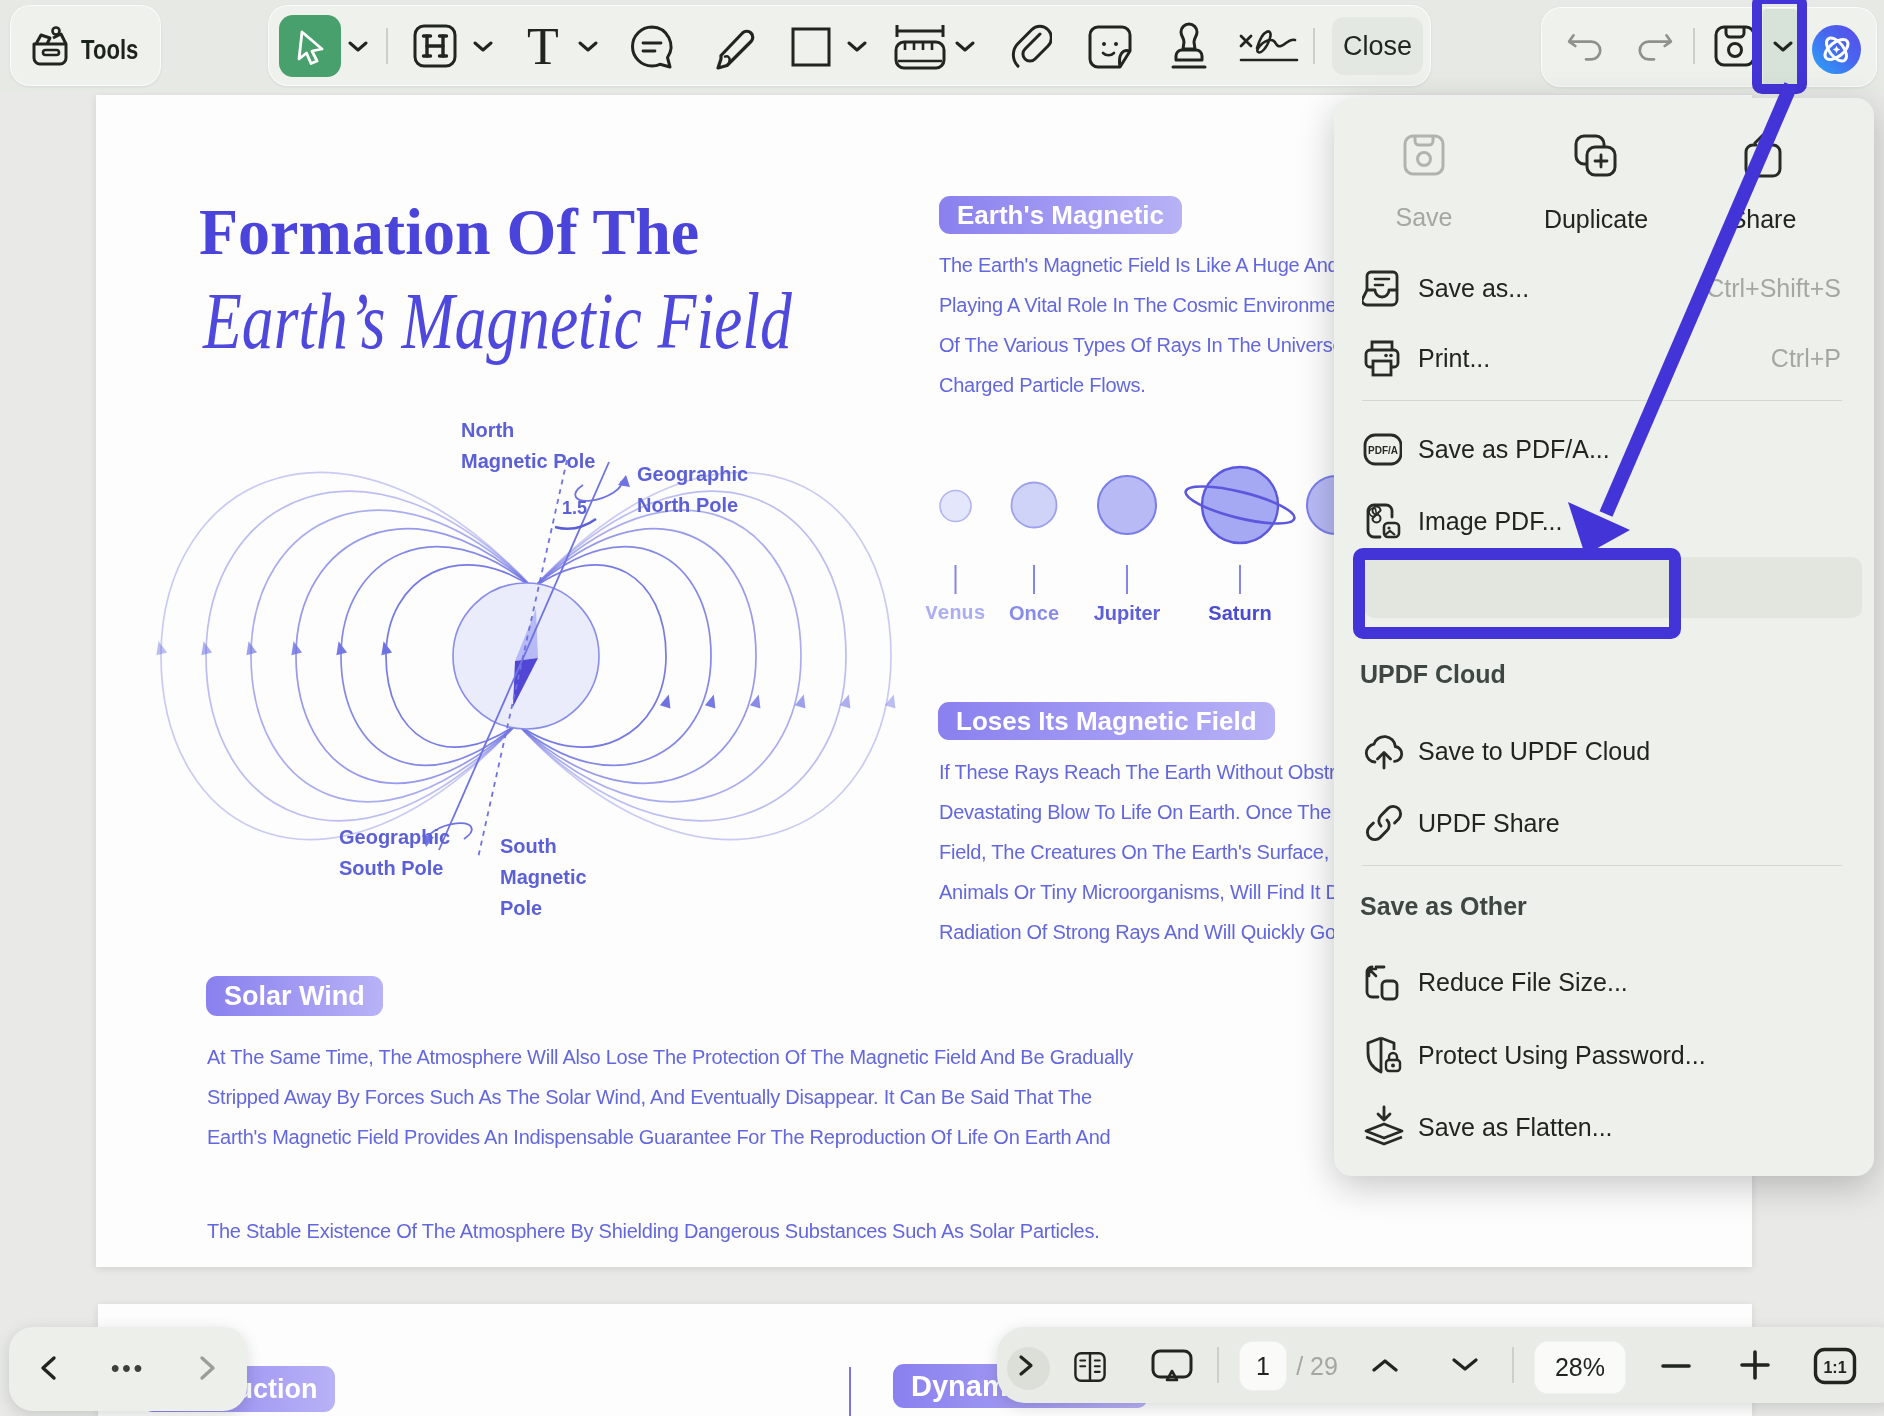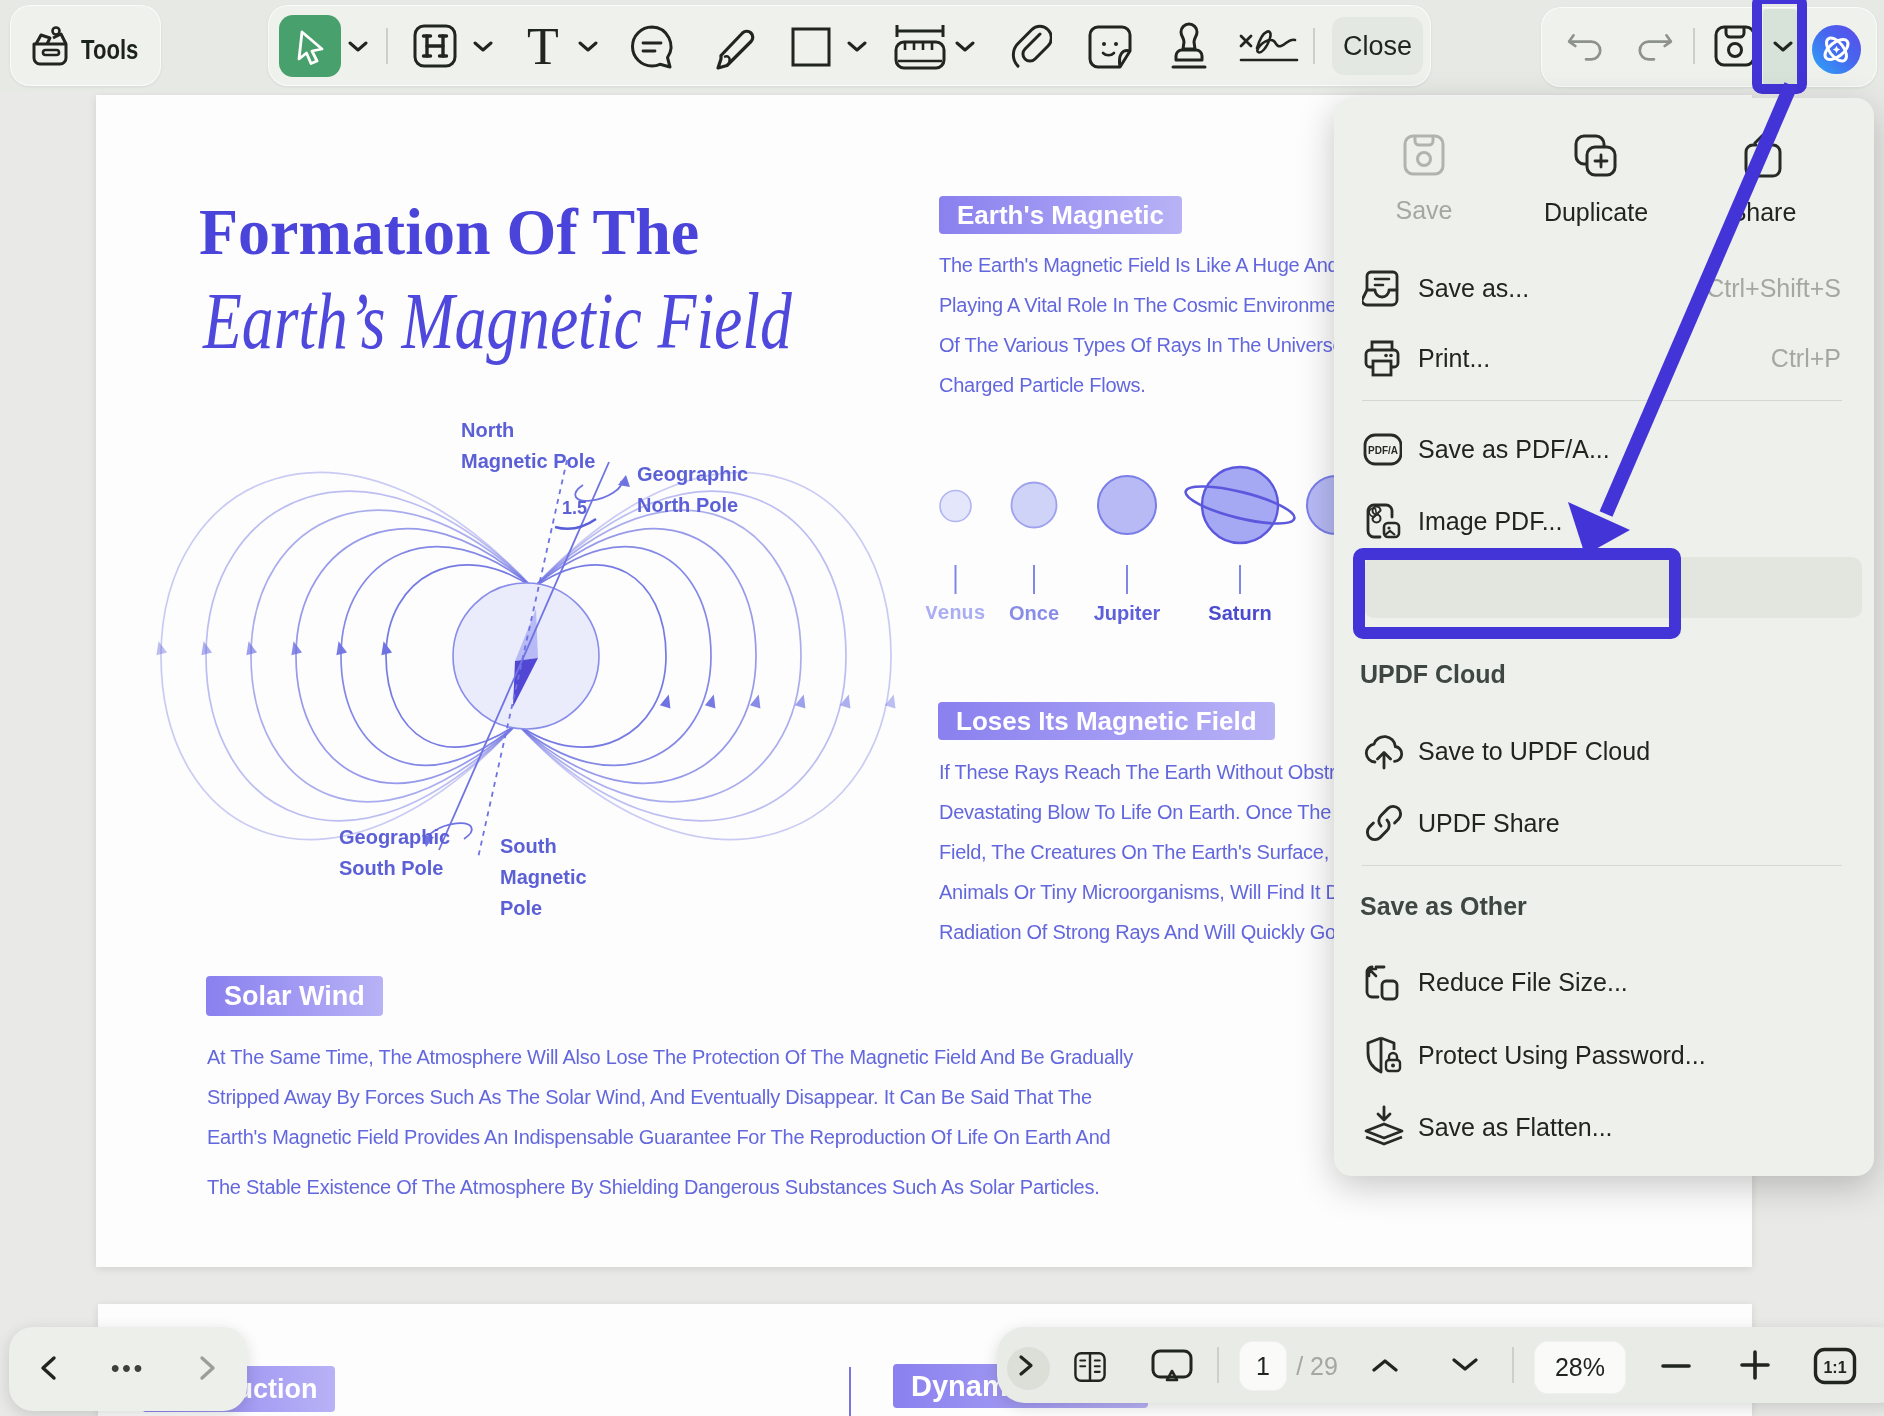--- a/index.html
+++ b/index.html
@@ -14,33 +14,33 @@
 .vsep{position:absolute;top:28px;width:2px;height:36px;background:#cbd0c9;}
 #closebtn{position:absolute;left:1332px;top:17px;width:91px;height:58px;background:#e4e8e2;border-radius:12px;display:flex;align-items:center;justify-content:center;font-size:27px;color:#20261f;}
 #savechevfill{position:absolute;left:1763px;top:9px;width:34px;height:76px;background:#d7e2d8;border-radius:4px;}
 #savechevbox{position:absolute;left:1752px;top:-6px;width:55px;height:100px;border:10px solid #4334d8;border-radius:10px;box-sizing:border-box;}
 #ailogo{position:absolute;left:1812px;top:25px;width:49px;height:49px;}
 
 #page1{position:absolute;left:96px;top:95px;width:1656px;height:1172px;background:#fdfdfd;box-shadow:0 2px 8px rgba(0,0,0,0.10);overflow:hidden;}
 #page2{position:absolute;left:98px;top:1304px;width:1654px;height:112px;background:#fdfdfd;box-shadow:0 2px 8px rgba(0,0,0,0.10);overflow:hidden;}
 #title1{position:absolute;left:103px;top:104px;font-family:"Liberation Serif",serif;font-weight:bold;font-size:66px;color:#4a44da;line-height:1;transform:scaleX(0.97);transform-origin:left top;}
 #title2{position:absolute;left:107px;top:186px;font-family:"Liberation Serif",serif;font-style:italic;font-size:80px;color:#4f48dd;line-height:1;transform:scaleX(0.795);transform-origin:left top;}
-.badge{position:absolute;background:linear-gradient(90deg,#8a80ef,#b8b2f6);color:#fff;font-weight:bold;border-radius:4px;display:flex;align-items:center;padding:0 18px;}
+.badge{position:absolute;background:linear-gradient(90deg,#8a80ef,#b8b2f6);color:#fff;font-weight:bold;border-radius:11px;display:flex;align-items:center;padding:0 18px;}
 .bodyline{position:absolute;white-space:nowrap;color:#6367de;font-size:20px;letter-spacing:-0.25px;}
 .plabel{position:absolute;font-size:20px;text-align:center;transform:translateX(-50%);}
 
 #menu{position:absolute;left:1334px;top:98px;width:540px;height:1078px;background:#eef0ec;border-radius:18px;box-shadow:0 10px 36px rgba(0,0,0,0.22);}
 .mitem{position:absolute;left:0;width:100%;height:64px;}
 .mico{position:absolute;left:28px;top:50%;transform:translateY(-50%);}
 .mtext{position:absolute;left:84px;top:50%;transform:translateY(-50%);font-size:25px;color:#20261f;}
 .mshort{position:absolute;right:33px;top:50%;transform:translateY(-50%);font-size:25px;color:#a4a8a1;}
 .mdivider{position:absolute;left:28px;width:480px;height:1px;background:#d4d8d1;}
 .mheader{position:absolute;left:26px;font-size:25px;font-weight:bold;color:#3e4741;}
 .topcol{position:absolute;top:35px;width:120px;text-align:center;}
-.topcol .lbl{margin-top:19px;font-size:25px;color:#20261f;}
+.topcol .lbl{margin-top:26px;font-size:25px;color:#20261f;}
 .topcol svg{margin:0 auto;}
 #hlrow{position:absolute;left:30px;top:459px;width:498px;height:61px;background:#e3e6df;border-radius:10px;}
 #bluebox{position:absolute;left:19px;top:450px;width:328px;height:91px;border:12px solid #4334d8;border-radius:10px;box-sizing:border-box;}
 
 #navpill{position:absolute;left:9px;top:1327px;width:238px;height:84px;background:#edefeb;border-radius:24px;box-shadow:0 4px 16px rgba(0,0,0,0.14);}
 #bottombar{position:absolute;left:997px;top:1327px;width:909px;height:76px;background:#e8ebe6;border-radius:28px;box-shadow:0 4px 16px rgba(0,0,0,0.14);}
 .wbox{position:absolute;background:#fafbf9;border-radius:14px;display:flex;align-items:center;justify-content:center;font-size:25px;color:#20261f;box-shadow:inset 0 0 0 1px rgba(0,0,0,0.04);}
 .icon{position:absolute;}
 </style>
 </head>
@@ -116,21 +116,21 @@
     <div class="badge" style="left:842px;top:607px;height:38px;font-size:26px;">Loses Its Magnetic Field</div>
     <div class="bodyline" style="left:843px;top:666px;">If These Rays Reach The Earth Without Obstruction</div>
     <div class="bodyline" style="left:843px;top:706px;">Devastating Blow To Life On Earth. Once The Earth</div>
     <div class="bodyline" style="left:843px;top:746px;">Field, The Creatures On The Earth's Surface, Whether</div>
     <div class="bodyline" style="left:843px;top:786px;">Animals Or Tiny Microorganisms, Will Find It Difficult</div>
     <div class="bodyline" style="left:843px;top:826px;">Radiation Of Strong Rays And Will Quickly Go Extinct</div>
     <div class="badge" style="left:110px;top:881px;height:40px;font-size:27px;">Solar Wind</div>
     <div class="bodyline" style="left:111px;top:951px;">At The Same Time, The Atmosphere Will Also Lose The Protection Of The Magnetic Field And Be Gradually</div>
     <div class="bodyline" style="left:111px;top:991px;">Stripped Away By Forces Such As The Solar Wind, And Eventually Disappear. It Can Be Said That The</div>
     <div class="bodyline" style="left:111px;top:1031px;">Earth's Magnetic Field Provides An Indispensable Guarantee For The Reproduction Of Life On Earth And</div>
-    <div class="bodyline" style="left:111px;top:1081px;">The Stable Existence Of The Atmosphere By Shielding Dangerous Substances Such As Solar Particles.</div>
+    <div class="bodyline" style="left:111px;top:1125px;">The Stable Existence Of The Atmosphere By Shielding Dangerous Substances Such As Solar Particles.</div>
   </div>
   <div id="page2">
     <div class="badge" style="left:44px;top:62px;height:46px;font-size:27px;">Introduction</div>
     <div style="position:absolute;left:751px;top:63px;width:2px;height:60px;background:#7a74dd;"></div>
     <div class="badge" style="left:795px;top:60px;height:44px;font-size:29px;">Dynamo Theory</div>
   </div>
 
   <div id="topbar">
     <div class="pill" style="left:10px;top:5px;width:151px;height:81px;"></div>
     <div class="pill" style="left:268px;top:5px;width:1163px;height:81px;"></div>

